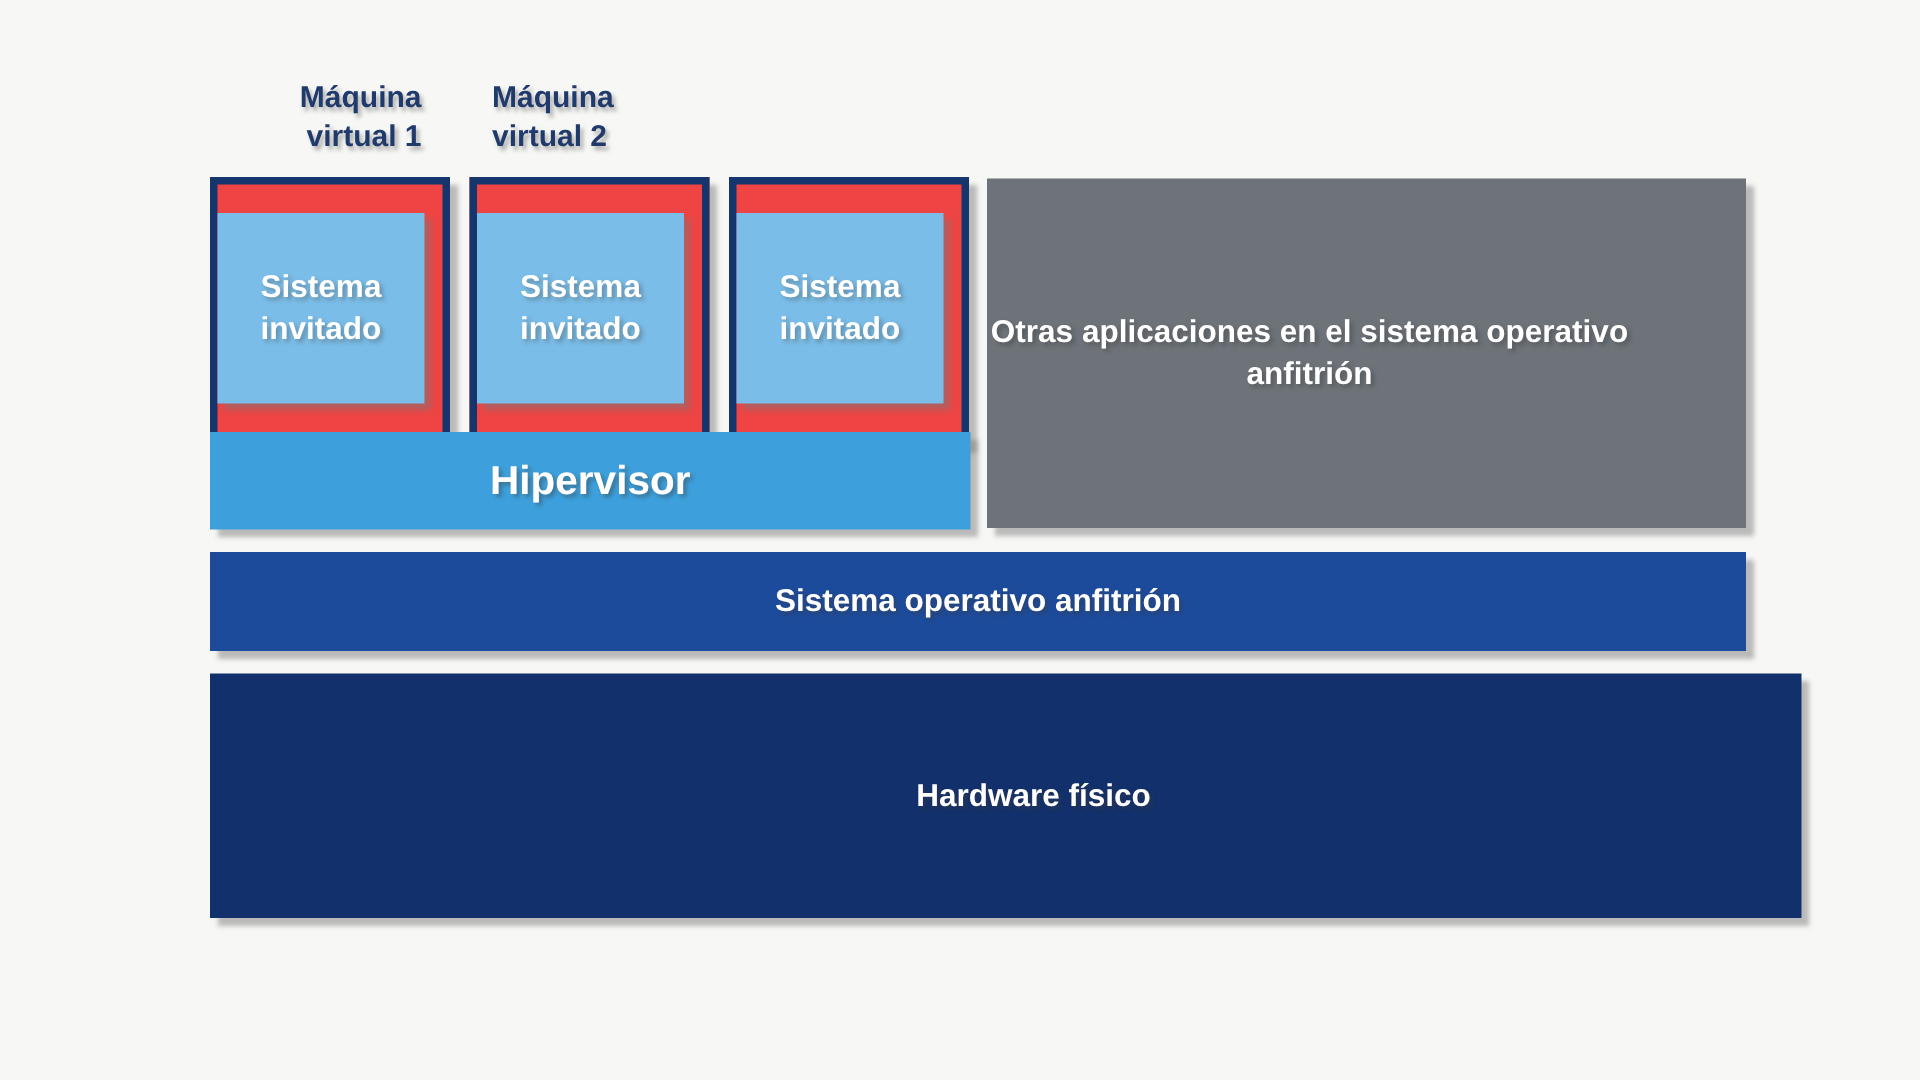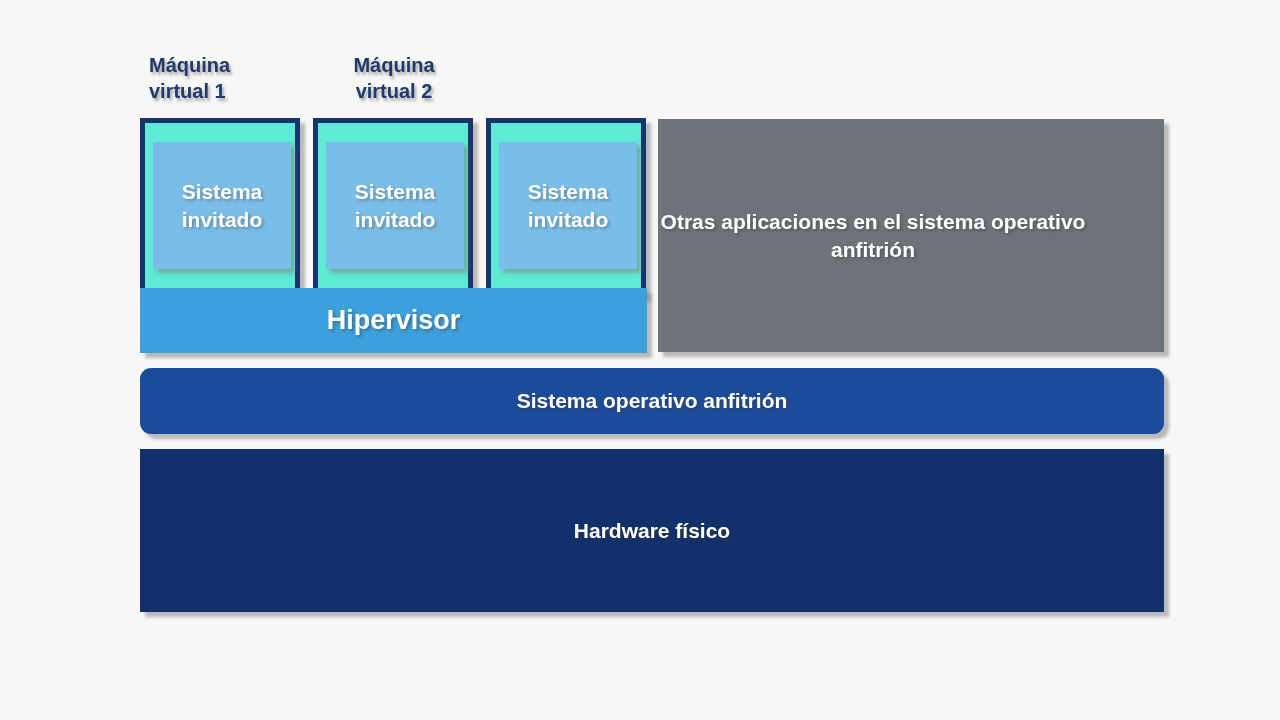--- a/index.html
+++ b/index.html
@@ -17,37 +17,37 @@
   .vm-label {
     position: absolute;
     top: 52px;
     width: 132px;
     color: var(--label-text, #1f3a6b);
     font-size: 20px;
     font-weight: bold;
     line-height: 26px;
     text-shadow: 2px 3px 3px rgba(110,110,110,0.55);
   }
-  #vm-label-1 { left: 149px; }
-  #vm-label-2 { left: 328px; text-align: center; }
+  #vm-label-1 { left: 149px; text-align: right; }
+  #vm-label-2 { left: 328px; }
   #vm-label-3 { left: 509px; }
 
   
   .vm-box {
     position: absolute;
     top: 118px;
     width: 160px;
     height: 179px;
     box-sizing: border-box;
     border: 5px solid var(--navy-border, #16356d);
-    background: #5eead4;
+    background: #ef4444;
     box-shadow: 5px 5px 3px rgba(125,125,125,0.5);
     display: flex;
     align-items: center;
-    justify-content: flex-end;
+    justify-content: flex-start;
   }
   #vm-box-1 { left: 140px; }
   #vm-box-2 { left: 313px; }
   #vm-box-3 { left: 486px; }
 
   .guest-box {
     width: 138px;
     height: 127px;
     margin-right: 4px;
     margin-bottom: 4px;
@@ -103,28 +103,28 @@
     height: 65px;
     background: var(--hypervisor-fill, #3da0dc);
     font-size: 27px;
   }
   .host-os {
     top: 368px;
     width: 1024px;
     height: 66px;
     background: var(--host-os-fill, #1d4b9c);
     font-size: 21px;
-    border-radius: 11px;
   }
   .hardware {
     top: 449px;
     width: 1024px;
     height: 163px;
     background: var(--hardware-fill, #12306b);
     font-size: 21px;
+    padding-left: 37px;
   }
 </style>
 </head>
 <body>
 
 <div class="canvas">
 
   <div class="vm-label" id="vm-label-1">Máquina virtual 1</div>
   <div class="vm-label" id="vm-label-2">Máquina virtual 2</div>
 

